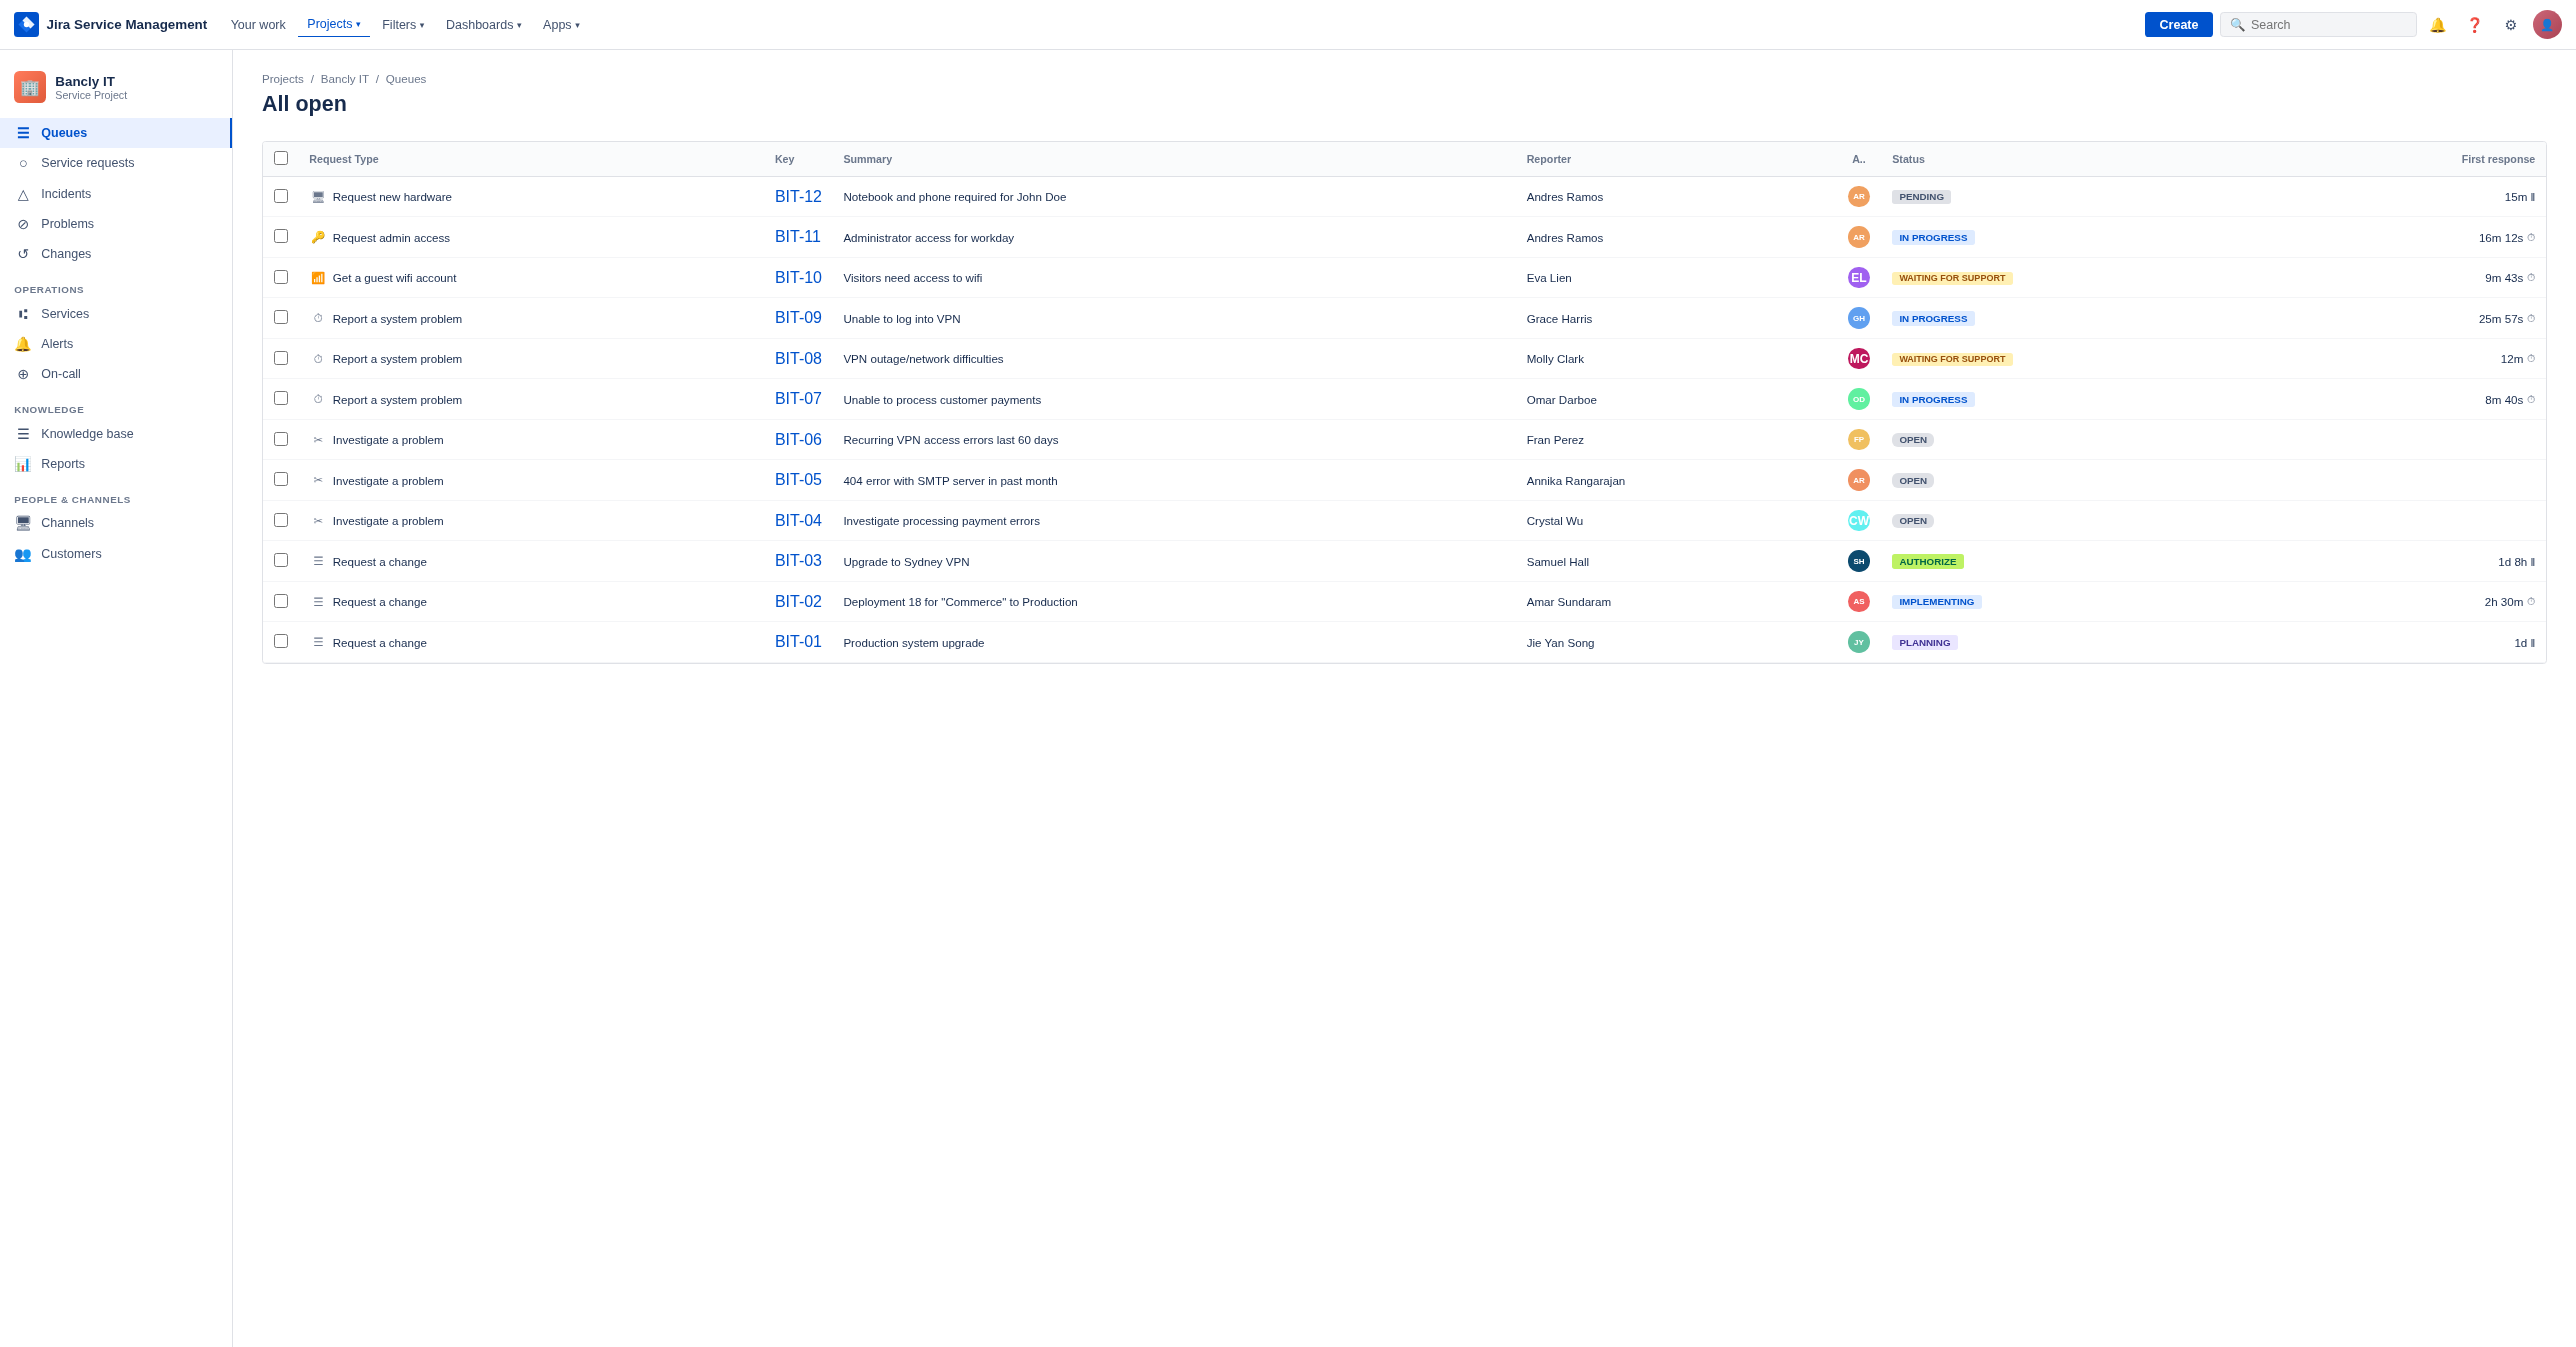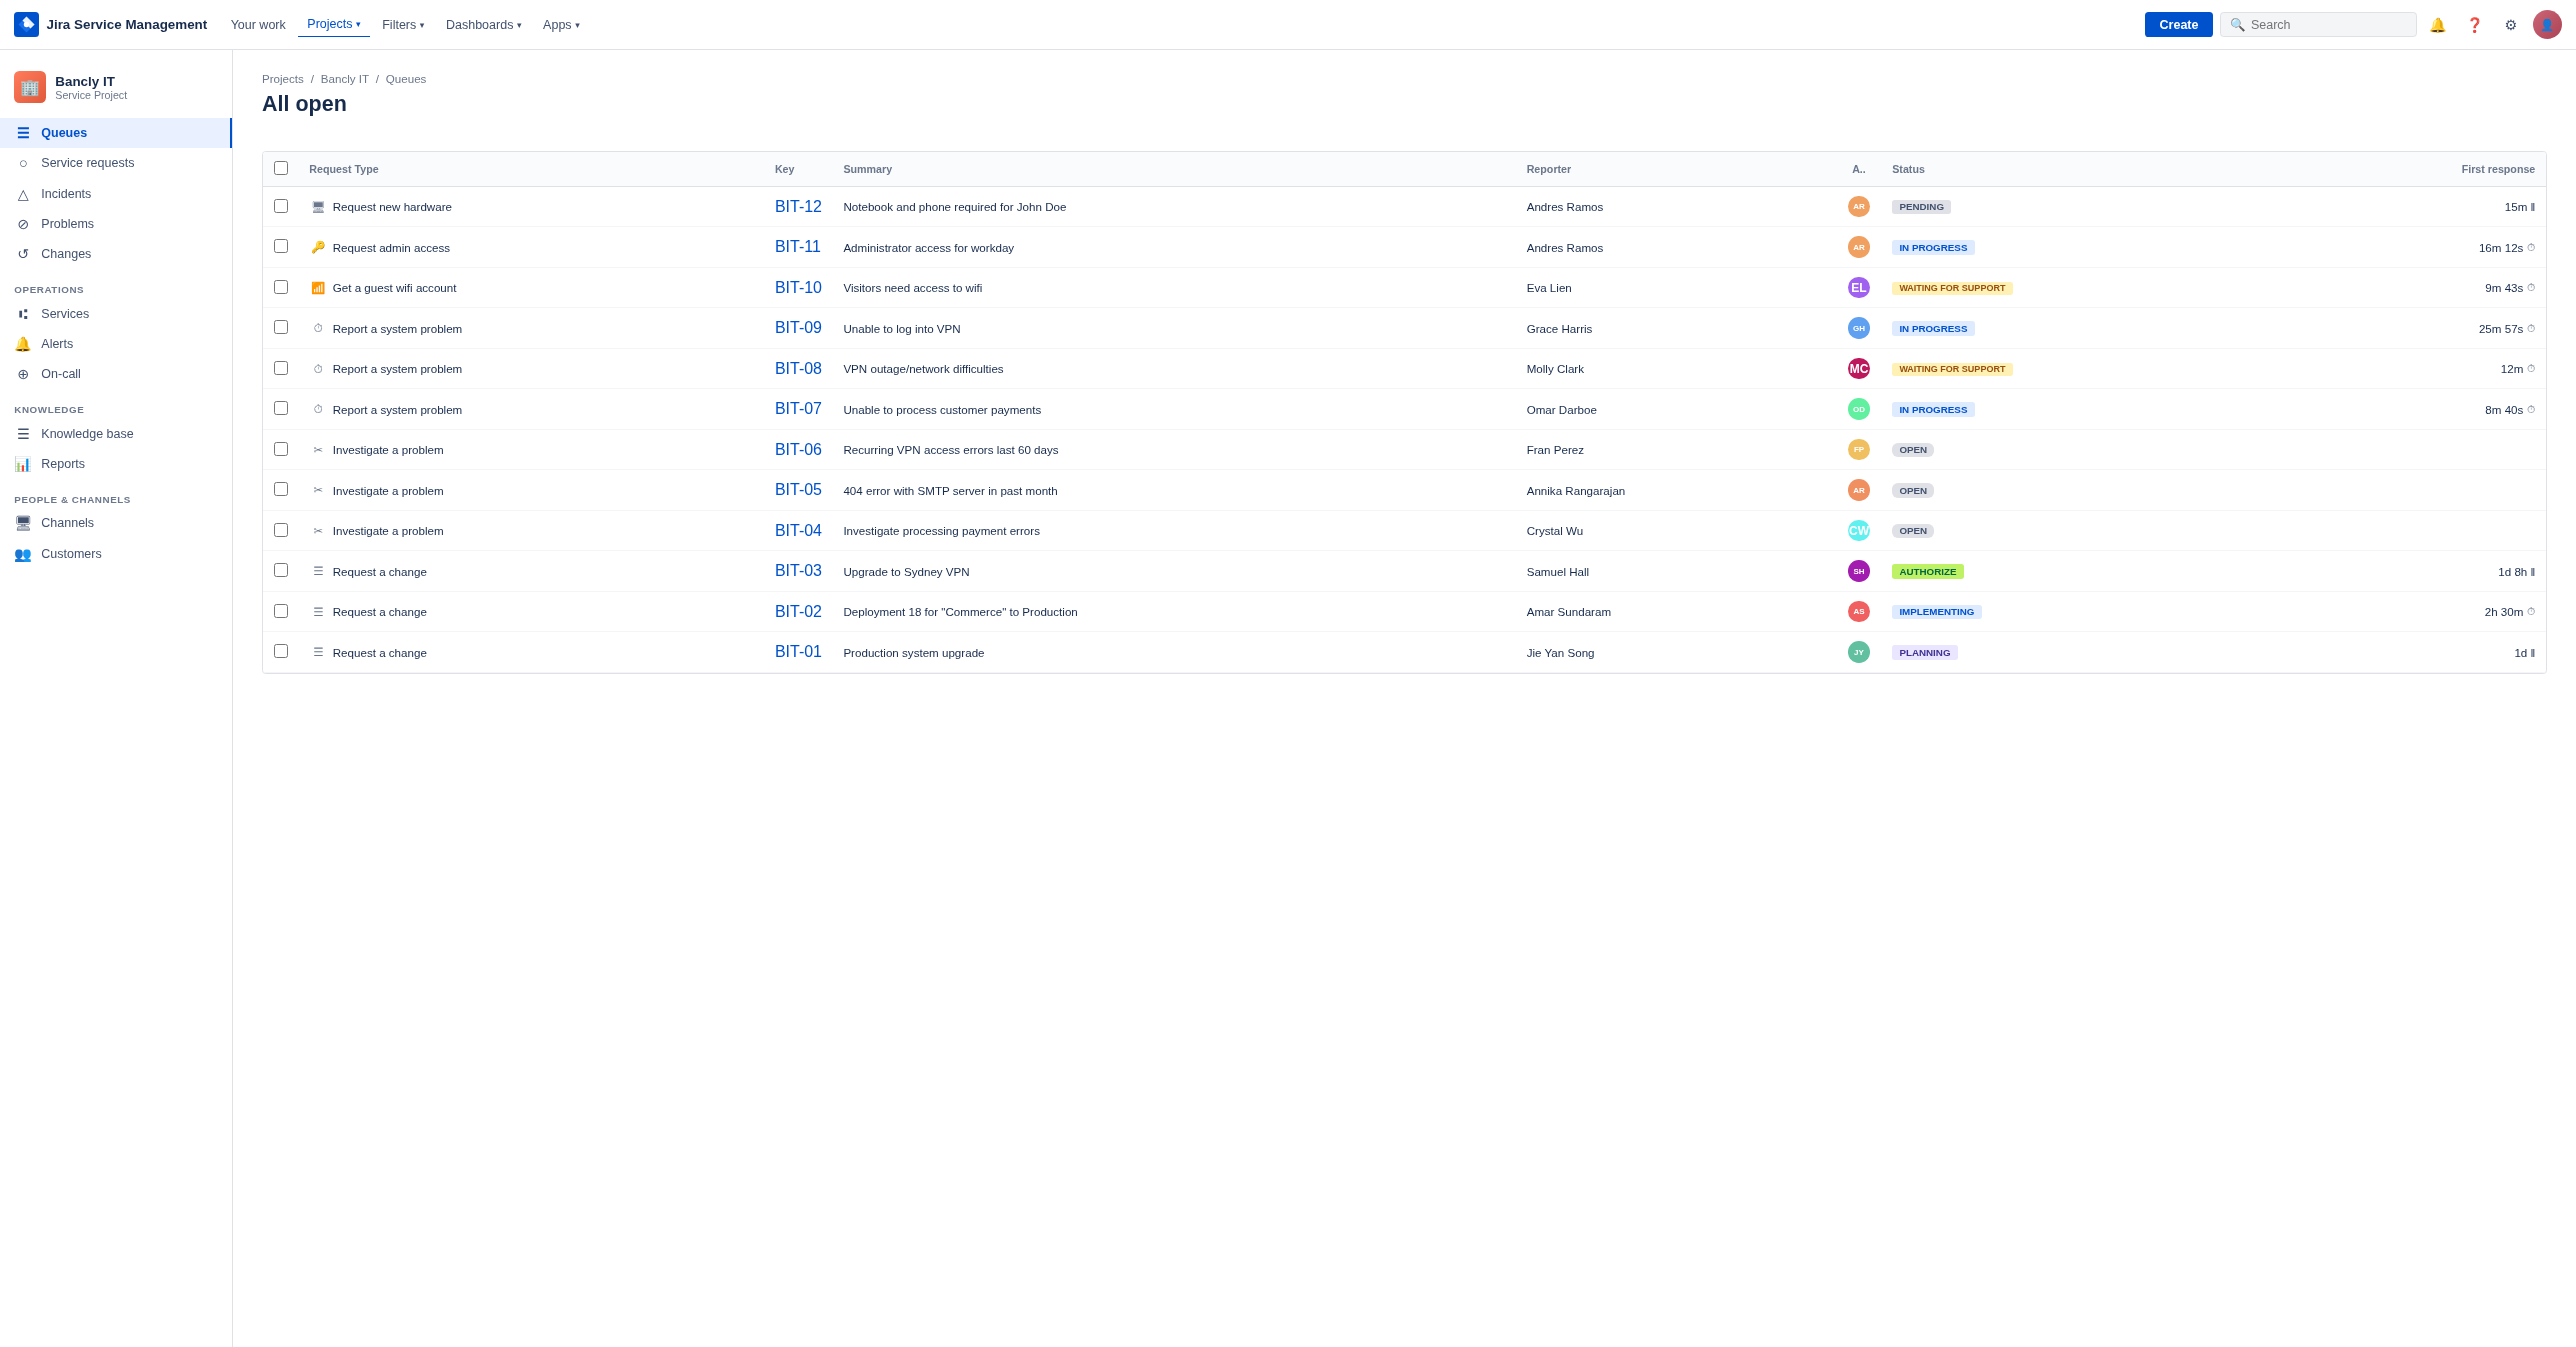--- a/index.html
+++ b/index.html
@@ -62,21 +62,21 @@
     .sidebar-section-label {
       font-size: 9.8px; font-weight: 700; color: #6b778c; text-transform: uppercase;
       letter-spacing: 0.06em; padding: 14.3px 14.3px 3.6px;
     }
 
     
     .main { flex: 1; overflow-y: auto; padding: 21.5px 29px; }
     .breadcrumb { font-size: 11.6px; color: #6b778c; margin-bottom: 7.2px; }
     .breadcrumb a { color: #6b778c; text-decoration: none; }
     .breadcrumb span { margin: 0 3.6px; }
-    .page-title { font-size: 21.5px; font-weight: 700; color: #172b4d; margin-bottom: 34px; }
+    .page-title { font-size: 21.5px; font-weight: 700; color: #172b4d; margin-bottom: 24px; }
 
     
     .table-wrap { border: 0.9px solid #dfe1e6; border-radius: 3.6px; overflow: hidden; }
     table { width: 100%; border-collapse: collapse; }
     thead th {
       padding: 9px 10.7px; text-align: left; font-size: 10.7px; font-weight: 600;
       color: #6b778c; background: #fafbfc; border-bottom: 1.8px solid #dfe1e6;
       white-space: nowrap;
     }
     tbody tr { border-bottom: 0.9px solid #f4f5f7; }
@@ -471,21 +471,21 @@
     <td>
       <div class="req-type">
         <span class="req-icon">☰</span>
         <span>Request a change</span>
       </div>
     </td>
     <td class="key-cell">BIT-03</td>
     <td class="summary-cell">Upgrade to Sydney VPN</td>
     <td class="reporter-cell">Samuel Hall</td>
     <td class="assignee-cell">
-      <div style="width:21.5px;height:21.5px;border-radius:50%;background:#a21caf;display:flex;align-items:center;justify-content:center;font-size:8px;font-weight:700;color:#fff;">SH</div>
+      <div style="width:21.5px;height:21.5px;border-radius:50%;background:#0c4a6e;display:flex;align-items:center;justify-content:center;font-size:8px;font-weight:700;color:#fff;">SH</div>
     </td>
     <td>
       <span class="badge badge-authorize">AUTHORIZE</span>
     </td>
     <td class="first-response">
       <span>1d 8h ‖</span>
     </td>
   </tr>
             <tr>
     <td class="checkbox-cell">

